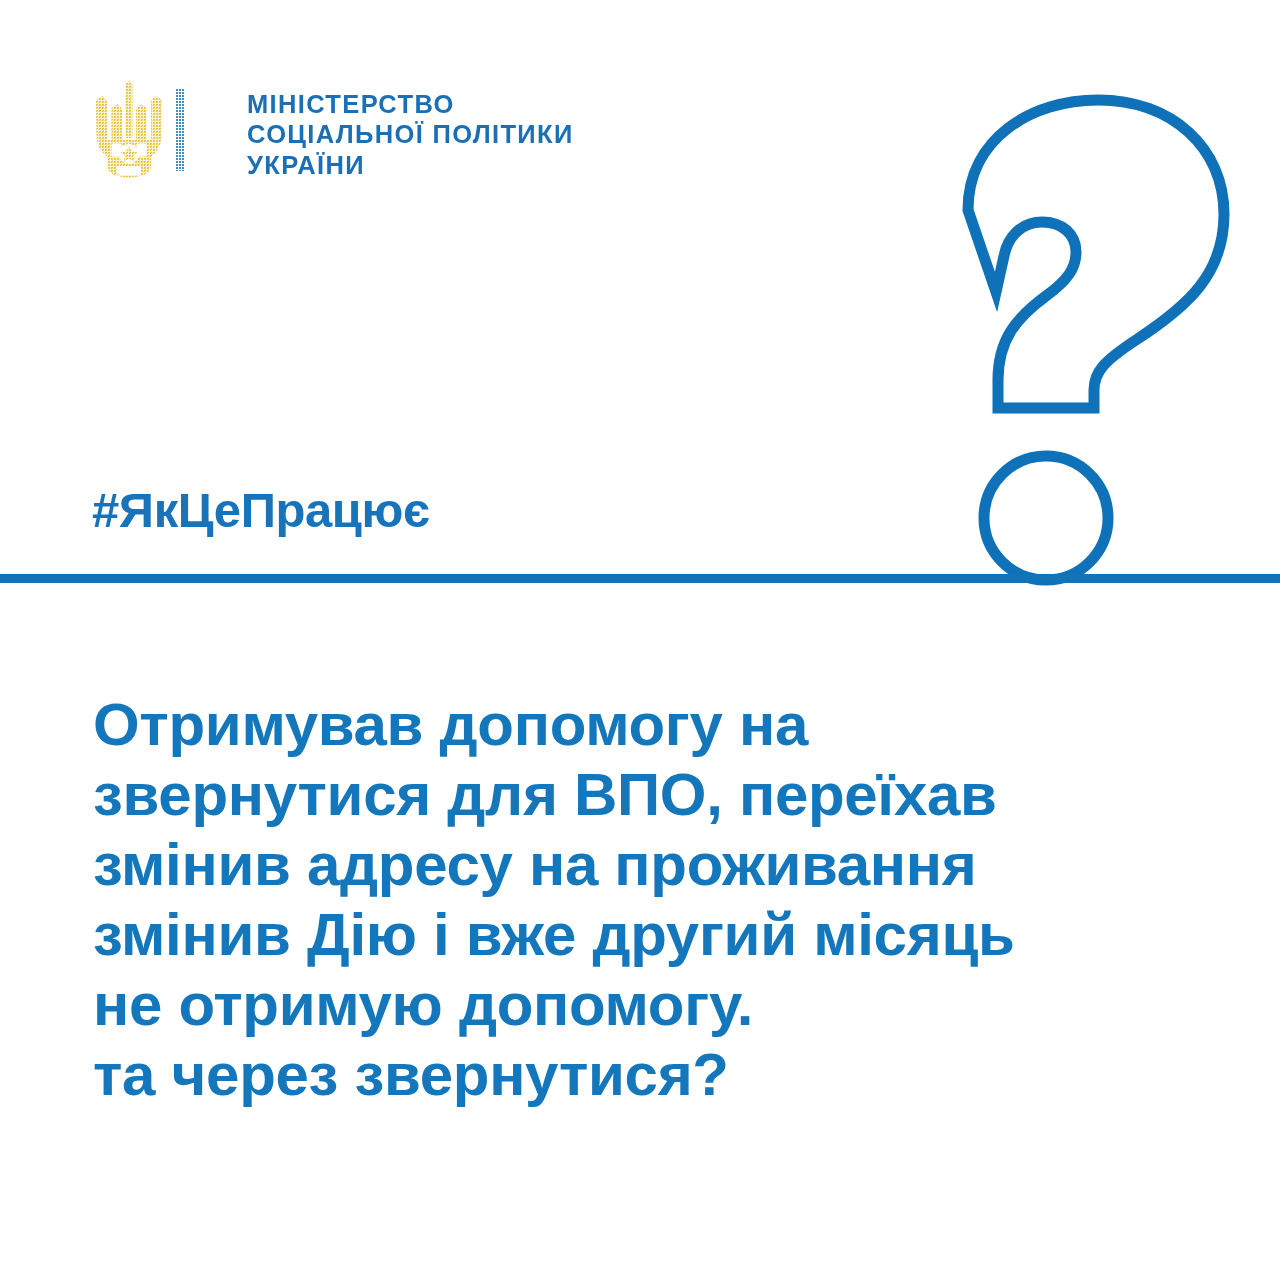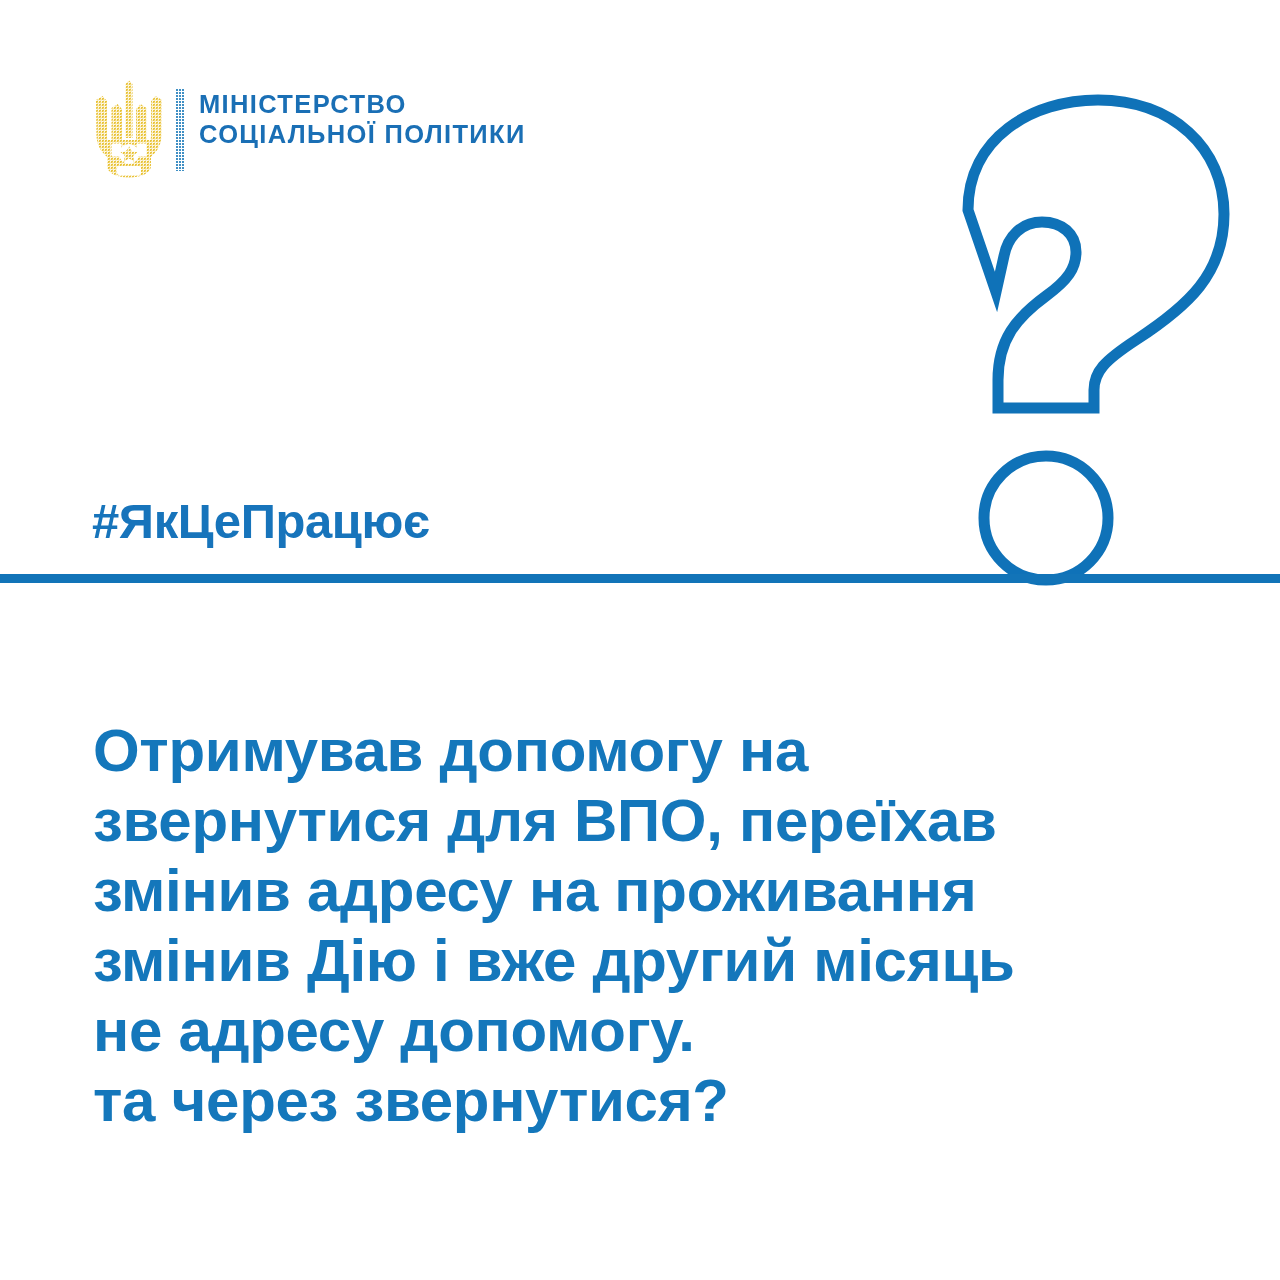--- a/index.html
+++ b/index.html
@@ -54,20 +54,21 @@
     gap:2px;
   }
 
   .logo-line {
     color:#1a6fb5;
     font-size:25.5px;
     font-weight:bold;
     letter-spacing:1.35px;
     line-height:1.115;
     white-space:nowrap;
+    margin-left:48px;
   }
 
   
   #question-mark-graphic {
     position:absolute;
     left:846px;
     top:78px;
     width:400px;
     height:530px;
     display:block;
@@ -80,34 +81,34 @@
     top:574px;
     width:1280px;
     height:9px;
     background:#1274b8;
   }
 
   
   #hashtag {
     position:absolute;
     left:92px;
-    top:497px;
+    top:486px;
     color:#1774bb;
     font-size:49px;
     font-weight:bold;
     letter-spacing:-0.4px;
     line-height:1;
     white-space:nowrap;
   }
 
   
   #question-body {
     position:absolute;
     left:93px;
-    top:716px;
+    top:690px;
     width:1120px;
   }
 
   .q-line {
     color:#1477bb;
     font-size:60px;
     font-weight:bold;
     line-height:70px;
     letter-spacing:-0.3px;
     white-space:nowrap;
@@ -168,20 +169,21 @@
         <pattern id="divdots" x="0" y="0" width="3" height="3" patternUnits="userSpaceOnUse">
           <rect x="0" y="0" width="2" height="2" fill="#3f8fc4"></rect>
         </pattern>
       </defs>
       <rect x="0" y="0" width="9" height="82" fill="url(#divdots)"></rect>
     </svg>
 
     <div id="logo-text">
       <div class="logo-line">МІНІСТЕРСТВО</div>
       <div class="logo-line">СОЦІАЛЬНОЇ ПОЛІТИКИ</div>
+      <div class="logo-line">УКРАЇНИ</div>
     </div>
   </div>
 
   <svg id="question-mark-graphic" viewBox="0 0 400 530" aria-hidden="true">
 
     <path d="M122 132
              C122 60 186 22 252 22
              C326 22 378 70 378 136
              C378 196 342 228 290 262
              C258 283 248 294 248 312
@@ -200,17 +202,17 @@
 
   <div id="hashtag">#ЯкЦеПрацює</div>
 
   <div id="divider-rule"></div>
 
   <div id="question-body">
     <div class="q-line">Отримував допомогу на</div>
     <div class="q-line">звернутися для ВПО, переїхав</div>
     <div class="q-line">змінив адресу на проживання</div>
     <div class="q-line">змінив Дію і вже другий місяць</div>
-    <div class="q-line">не адресу допомогу.</div>
+    <div class="q-line">не отримую допомогу.</div>
     <div class="q-line">та через звернутися?</div>
   </div>
 
 </div>
 
 </body></html>

